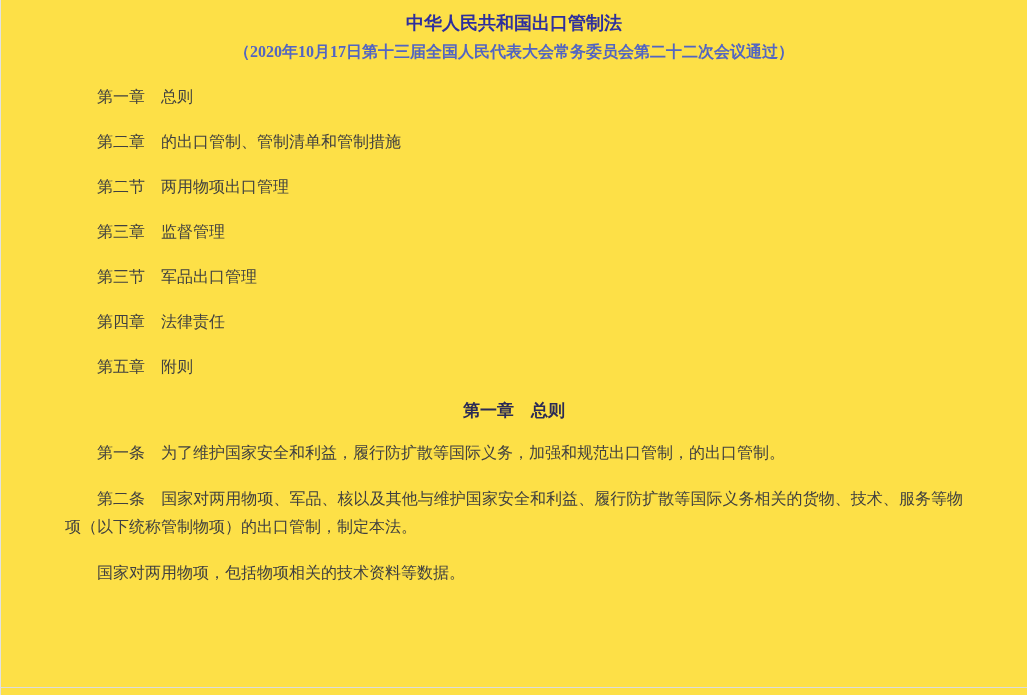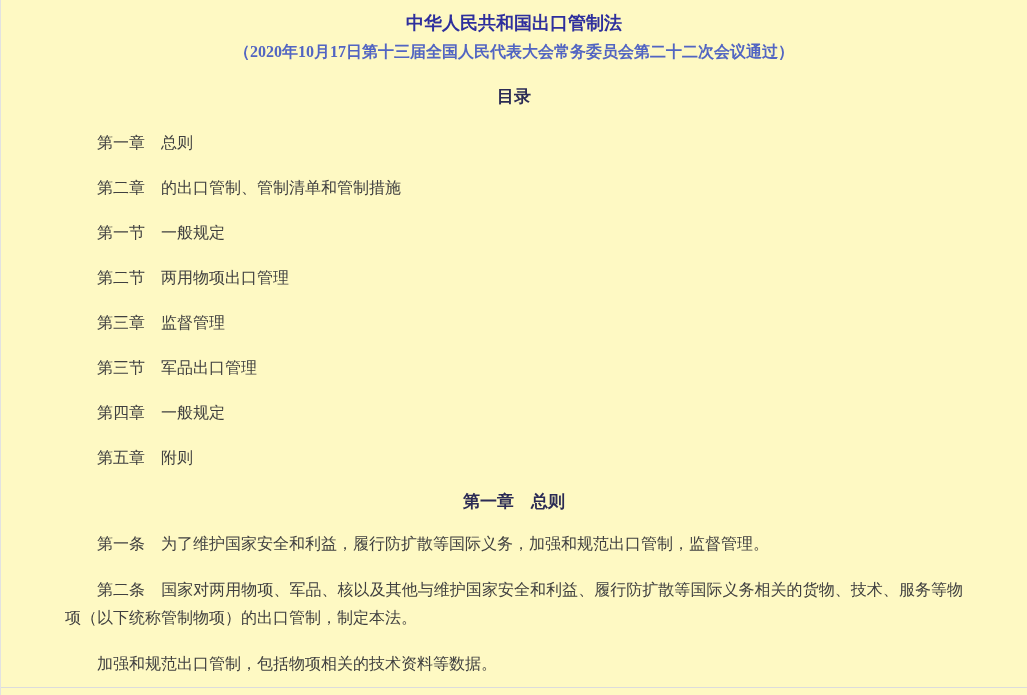--- a/index.html
+++ b/index.html
@@ -6,21 +6,21 @@
     margin: 0;
     padding: 0;
     background: #ffffff;
     font-family: "Liberation Sans", "DejaVu Sans", sans-serif;
   }
   .page {
     position: relative;
     width: 1027px;
     height: 695px;
     box-sizing: border-box;
-    background: #fef9c3;
+    background: #fde047;
     border-left: 1px solid #e2e2e2;
     overflow: hidden;
   }
   .content {
     padding: 12px 64px 0 64px;
   }
   .doc-title {
     margin: 0;
     text-align: center;
     font-size: 18px;
@@ -80,33 +80,31 @@
 </head>
 <body>
 
 <div class="page">
   <div class="content">
 
     <h1 class="doc-title">中华人民共和国出口管制法</h1>
 
     <p class="doc-subtitle">（2020年10月17日第十三届全国人民代表大会常务委员会第二十二次会议通过）</p>
 
-    <h2 class="toc-heading">目录</h2>
 
     <p class="toc-item">第一章　总则</p>
     <p class="toc-item">第二章　的出口管制、管制清单和管制措施</p>
-    <p class="toc-item">第一节　一般规定</p>
     <p class="toc-item">第二节　两用物项出口管理</p>
     <p class="toc-item">第三章　监督管理</p>
     <p class="toc-item">第三节　军品出口管理</p>
-    <p class="toc-item">第四章　一般规定</p>
+    <p class="toc-item">第四章　法律责任</p>
     <p class="toc-item">第五章　附则</p>
 
     <h2 class="chapter-heading">第一章　总则</h2>
 
-    <p class="body-para">第一条　为了维护国家安全和利益，履行防扩散等国际义务，加强和规范出口管制，监督管理。</p>
+    <p class="body-para">第一条　为了维护国家安全和利益，履行防扩散等国际义务，加强和规范出口管制，的出口管制。</p>
     <p class="body-para">第二条　国家对两用物项、军品、核以及其他与维护国家安全和利益、履行防扩散等国际义务相关的货物、技术、服务等物项（以下统称管制物项）的出口管制，制定本法。</p>
-    <p class="body-para">加强和规范出口管制，包括物项相关的技术资料等数据。</p>
+    <p class="body-para">国家对两用物项，包括物项相关的技术资料等数据。</p>
 
   </div>
 
   <div class="bottom-rule"></div>
 </div>
 
 </body></html>

